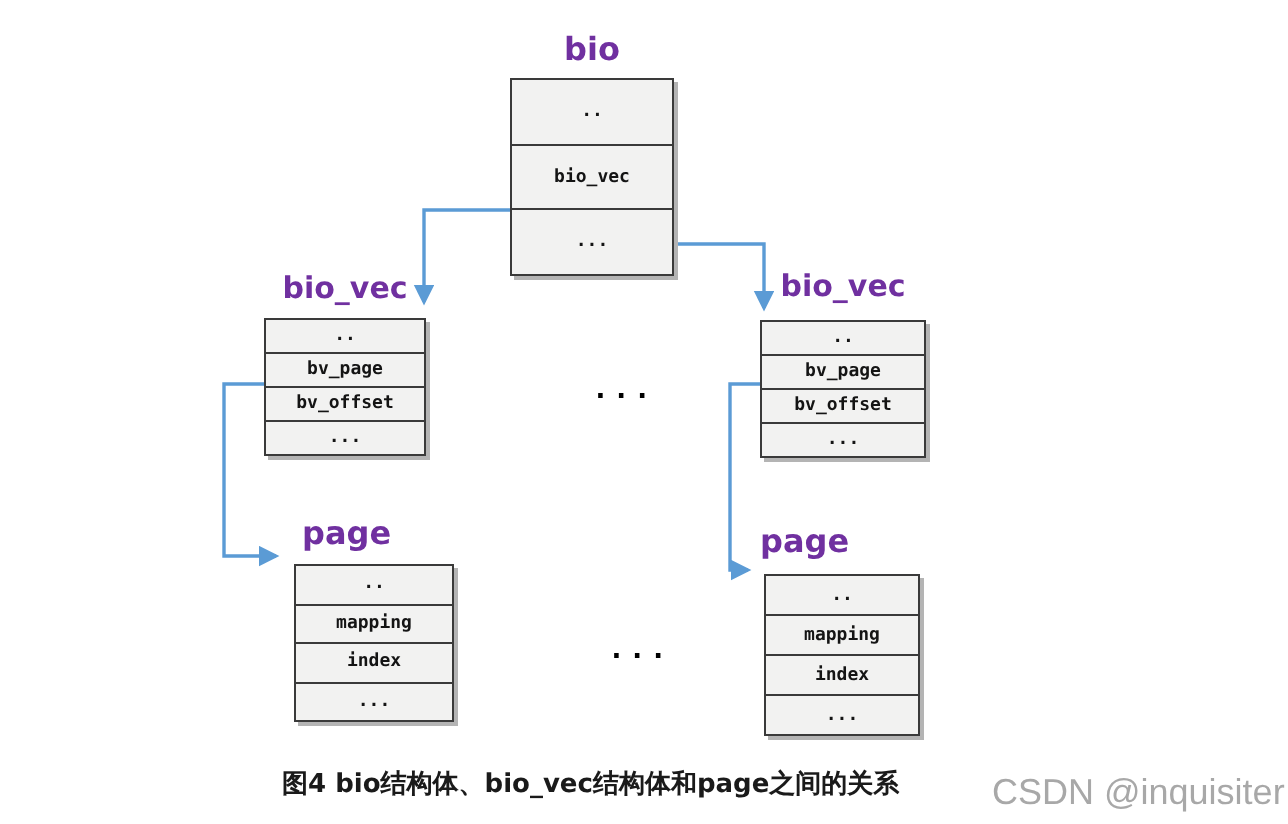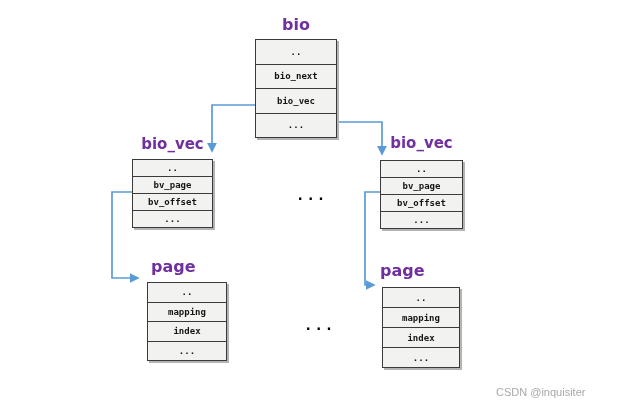--- a/index.html
+++ b/index.html
@@ -90,21 +90,21 @@
     font-weight: bold;
     font-size: 13px;
     color: var(--caption-text, #1A1A1A);
     white-space: nowrap;
   }
   .watermark {
     position: absolute;
     left: 496px;
     top: 386px;
     font-family: "Liberation Sans", sans-serif;
-    font-size: 11px;
+    font-size: 18px;
     color: var(--watermark-text, #A8A8A8);
     white-space: nowrap;
   }
 </style>
 </head>
 <body>
 
 <div class="stage">
 
   <svg class="connectors" width="644" height="412" viewBox="0 0 644 412" xmlns="http://www.w3.org/2000/svg">
@@ -115,21 +115,20 @@
     </defs>
     <polyline points="255,105 212,105 212,151" marker-end="url(#arrow)"></polyline>
     <polyline points="337,122 382,122 382,154" marker-end="url(#arrow)"></polyline>
     <polyline points="132,192 112,192 112,278 138,278" marker-end="url(#arrow)"></polyline>
     <polyline points="380,192 365,192 365,285 374,285" marker-end="url(#arrow)"></polyline>
   </svg>
 
   <div class="struct-title" id="ti-bio">bio</div>
   <div class="struct-table" id="t-bio">
     <div class="cell">..</div>
-    <div class="cell">bio_next</div>
     <div class="cell">bio_vec</div>
     <div class="cell">...</div>
   </div>
 
   <div class="struct-title" id="ti-biovec-left">bio_vec</div>
   <div class="struct-table" id="t-biovec-left">
     <div class="cell">..</div>
     <div class="cell">bv_page</div>
     <div class="cell">bv_offset</div>
     <div class="cell">...</div>
@@ -155,15 +154,16 @@
   <div class="struct-table" id="t-page-right">
     <div class="cell">..</div>
     <div class="cell">mapping</div>
     <div class="cell">index</div>
     <div class="cell">...</div>
   </div>
 
   <div class="ellipsis" id="el-mid">...</div>
   <div class="ellipsis" id="el-bottom">...</div>
 
+  <div class="caption">图4  bio结构体、bio_vec结构体和page之间的关系</div>
   <div class="watermark">CSDN @inquisiter</div>
 
 </div>
 
 </body></html>

